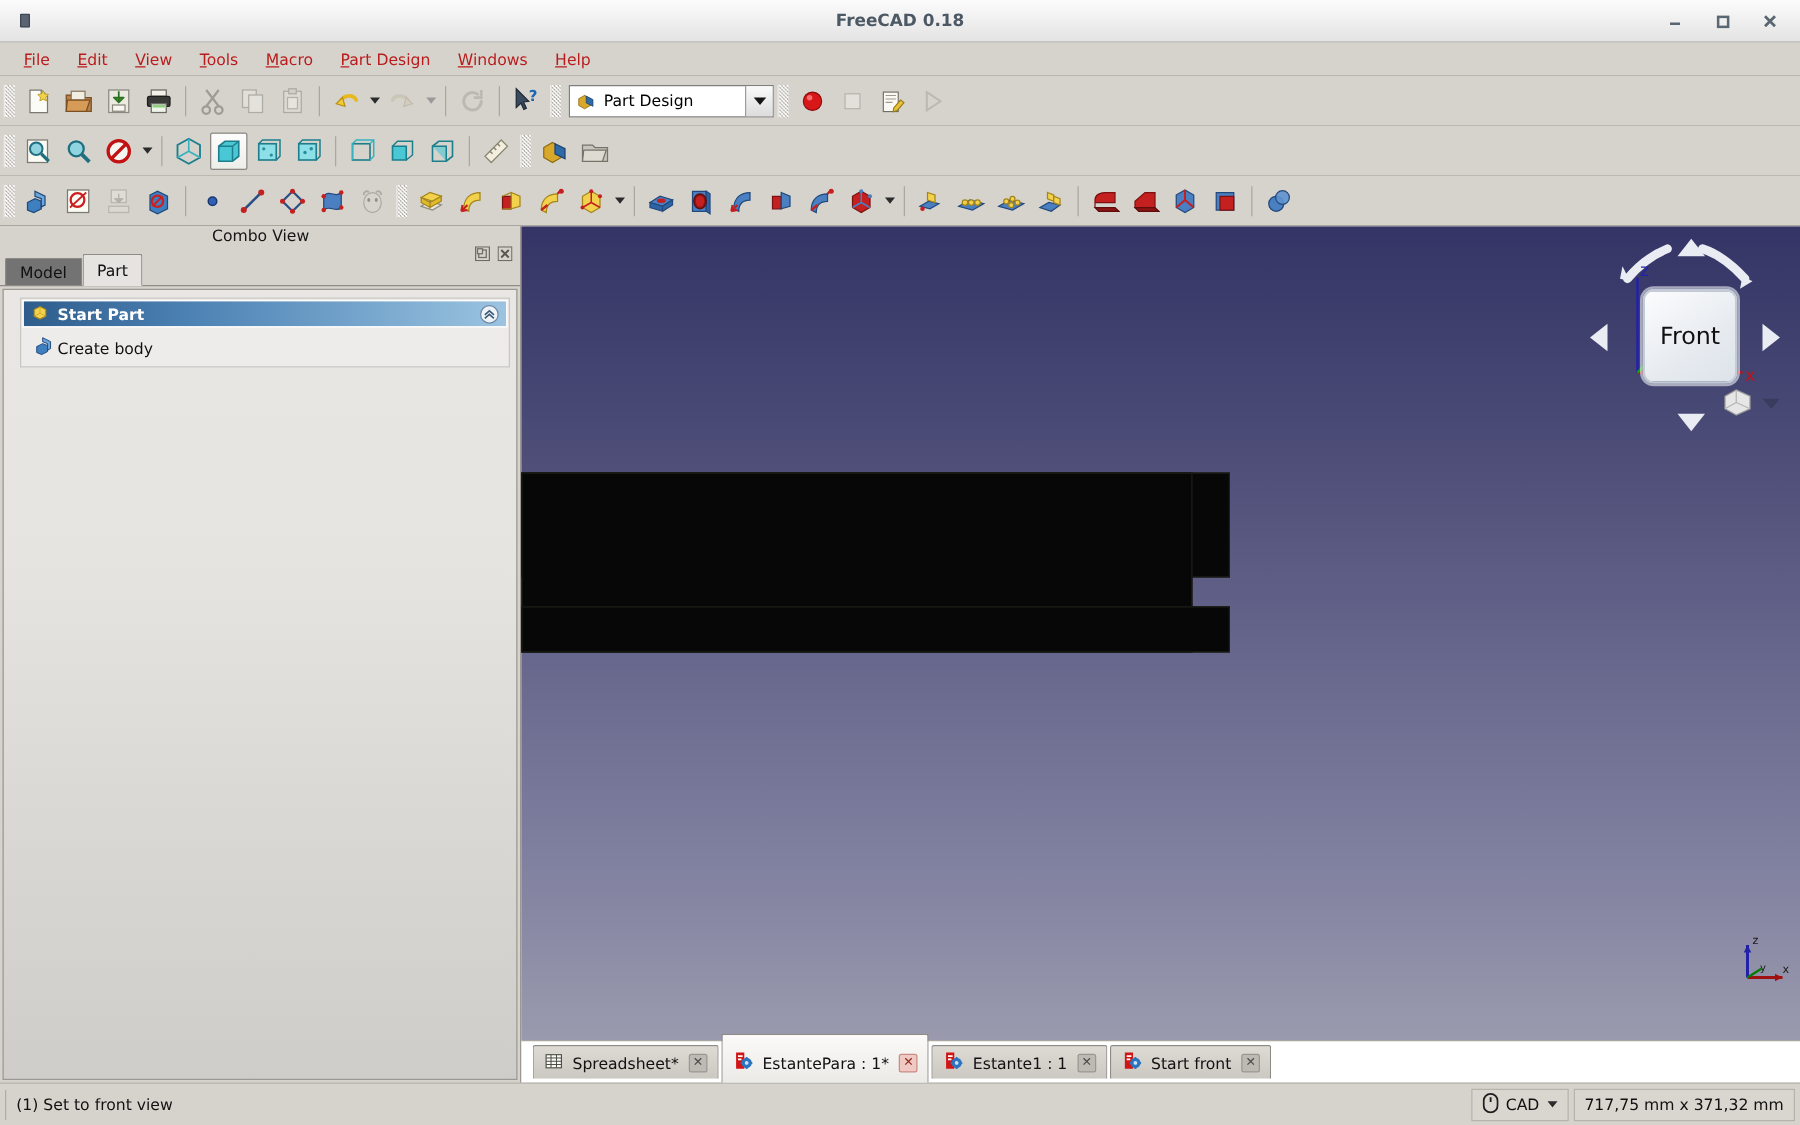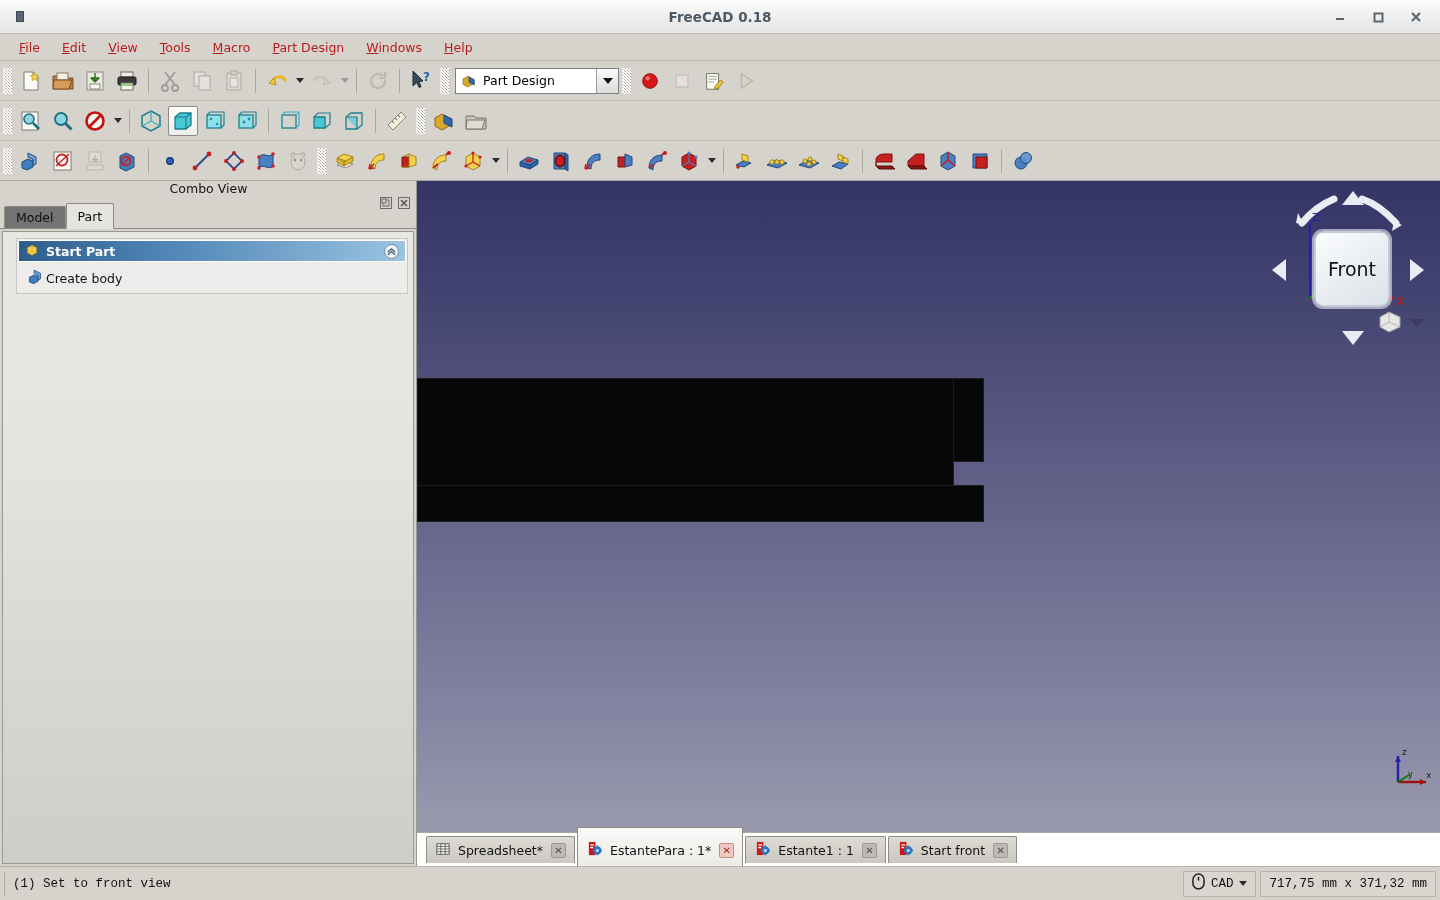--- a/index.html
+++ b/index.html
@@ -167,21 +167,21 @@
   .dtab.sel { height: 46px; background: linear-gradient(#fbfaf8,#e9e7e3); }
   .dtab .x {
     width:15px;height:15px; display:flex;align-items:center;justify-content:center;
     background:#bdbab4; border:1px solid #9b9893; border-radius:2px; font-size:10px; color:#4a4a4a;
   }
   .dtab.sel .x { background:#f0c9c4; border-color:#c98c82; color:#8d2b1c; }
 
   
   .statusbar {
     height: 34px; flex:none; background:#d6d3cd; border-top:1px solid #b6b3ad;
-    display:flex; align-items:center; padding: 0 4px; font-family: Liberation Mono, monospace;
+    display:flex; align-items:center; padding: 0 4px;
   }
   .sb-msg { flex:1; padding-left: 8px; font-size:12.5px; color:#111; border-left:1px solid #b0ada7; height:24px; display:flex;align-items:center;}
   .sb-cell {
     height: 26px; display:flex; align-items:center; gap:6px; padding: 0 8px;
     border:1px solid #b6b3ad; margin-left: 4px; font-size:12.5px; color:#111;
     background: #d9d6d0;
   }
   .sb-cell .cd { width:0;height:0;border-left:4px solid transparent;border-right:4px solid transparent;border-top:5px solid #2b2b2b; }
 </style>
 </head>

